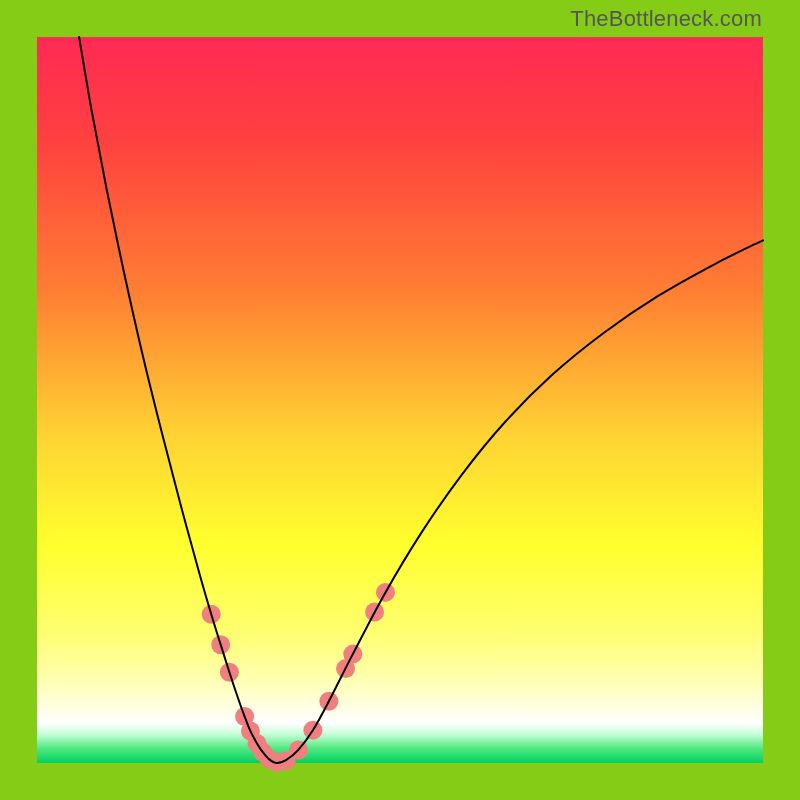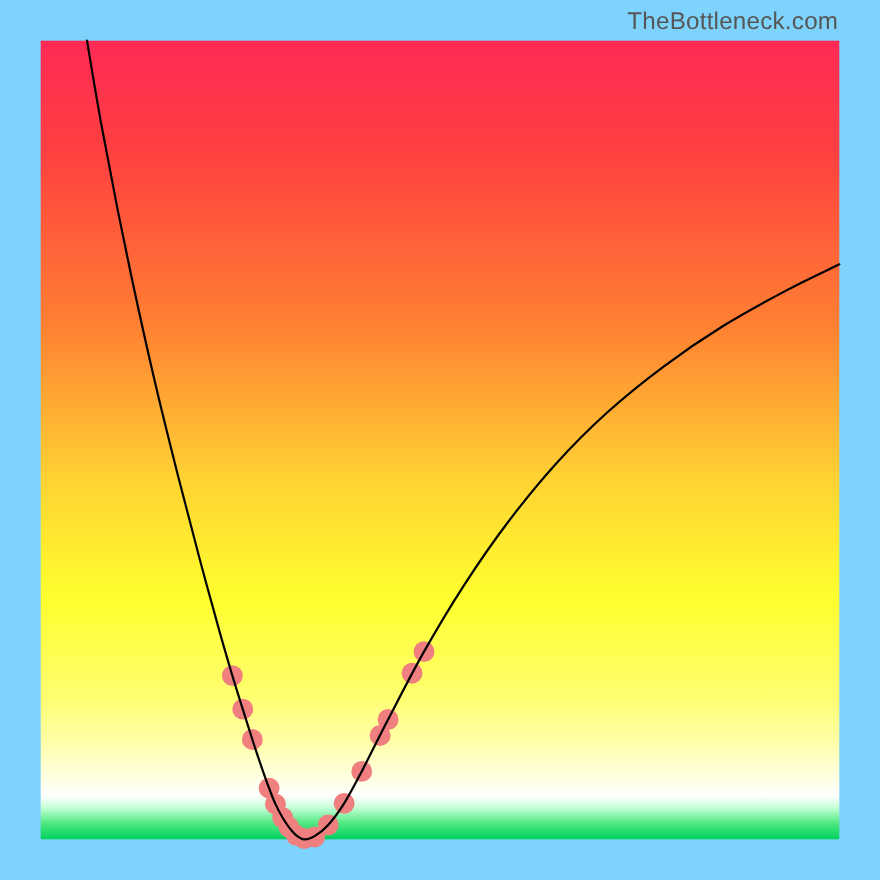--- a/index.html
+++ b/index.html
@@ -10,21 +10,21 @@
     height: 800px;
     overflow: hidden;
     position: relative;
   }
   .frame {
     position: absolute;
     top: 0;
     left: 0;
     width: 800px;
     height: 800px;
-    background: #7dd3fc;
+    background: #84cc16;
   }
   .plot-area {
     position: absolute;
     top: 37px;
     left: 37px;
     width: 726px;
     height: 726px;
     overflow: visible;
   }
   .watermark {

